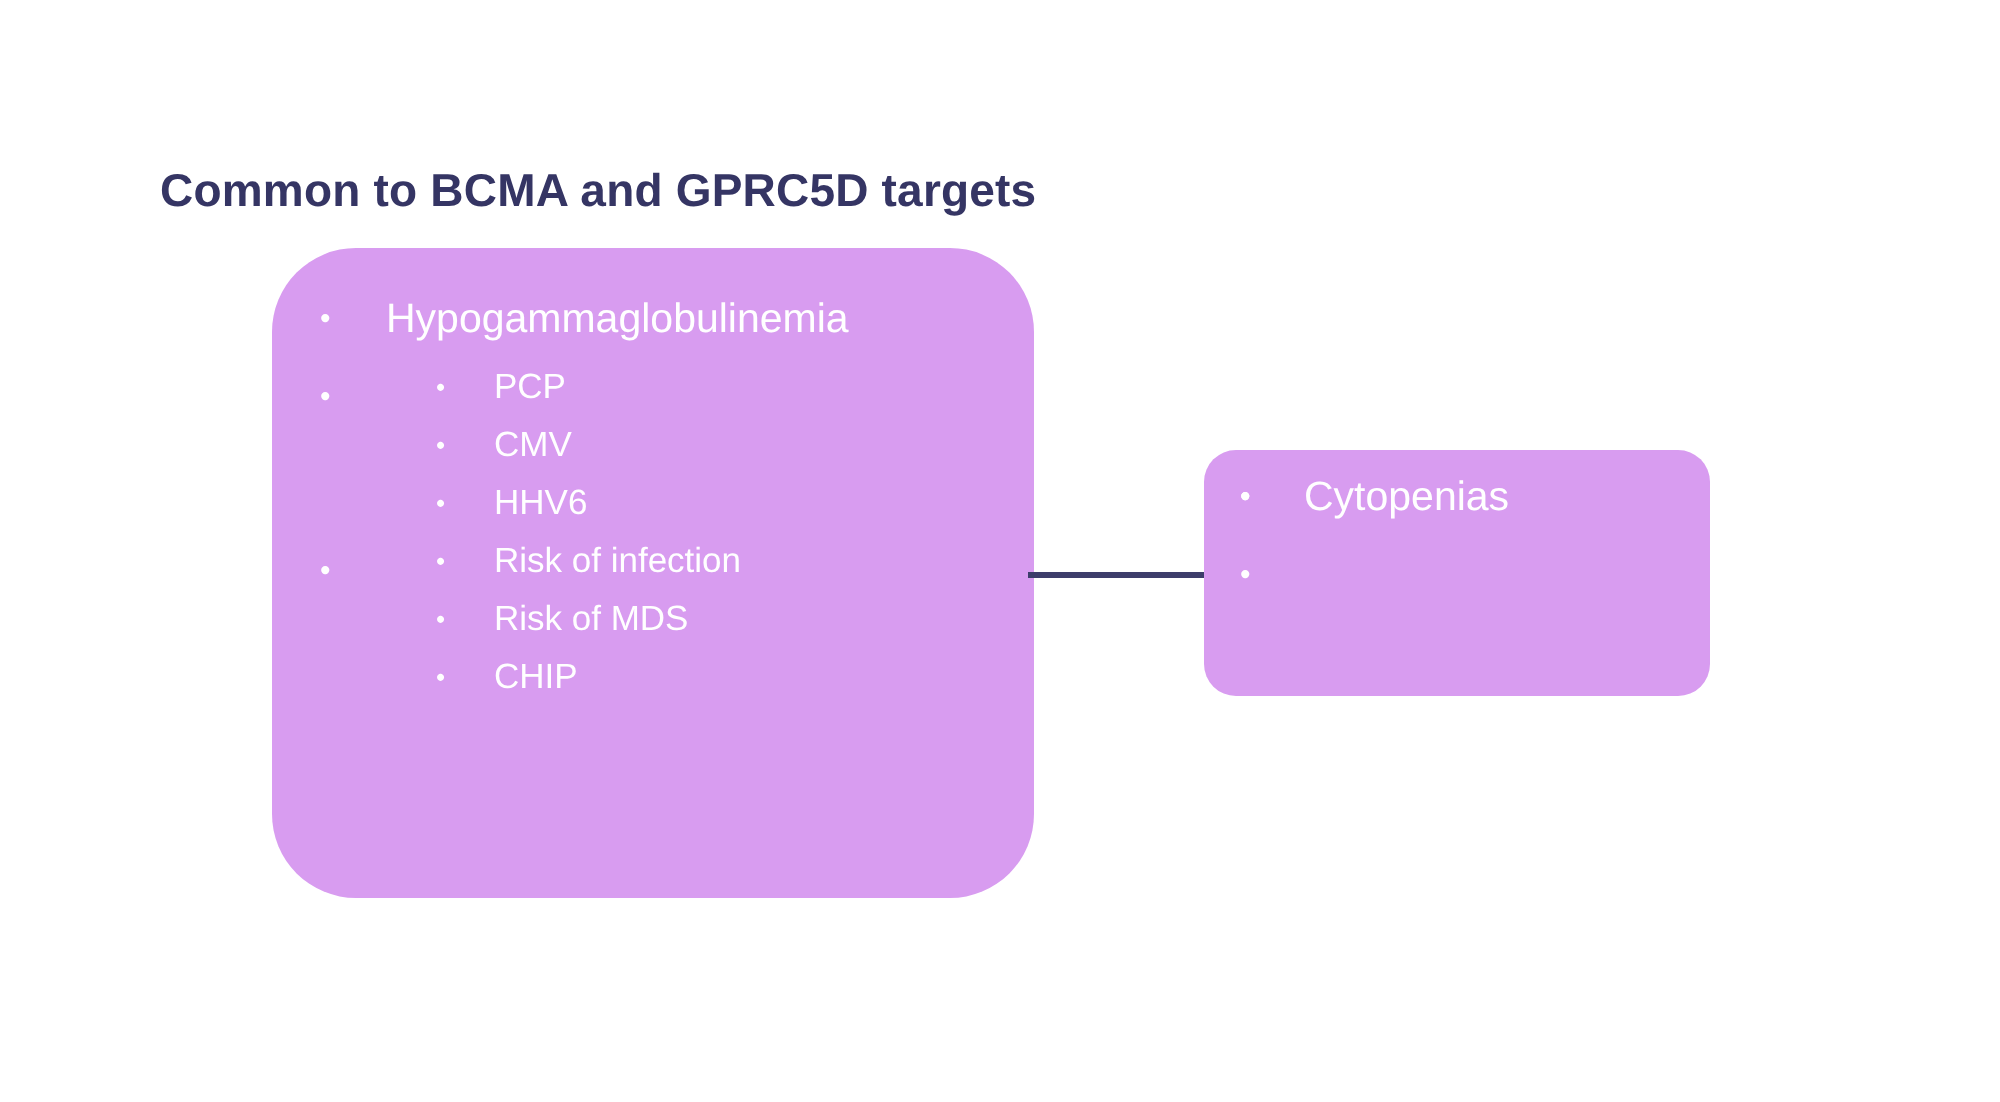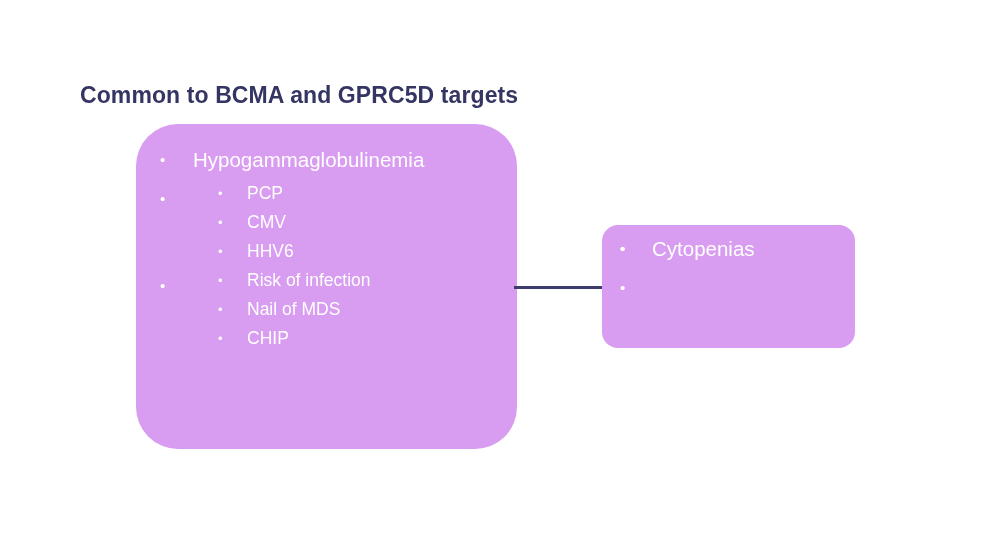--- a/index.html
+++ b/index.html
@@ -189,21 +189,21 @@
     <li class="bullet-item level-1">
       <span class="bullet-dot">•</span>
     </li>
     <ul class="sublist">
       <li class="bullet-item level-2">
         <span class="bullet-dot">•</span>
         <span>Risk of infection</span>
       </li>
       <li class="bullet-item level-2">
         <span class="bullet-dot">•</span>
-        <span>Nail of MDS</span>
+        <span>Risk of MDS</span>
       </li>
       <li class="bullet-item level-2">
         <span class="bullet-dot">•</span>
         <span>CHIP</span>
       </li>
     </ul>
 
   </ul>
 
   <ul class="bullet-list" id="list-specific">

